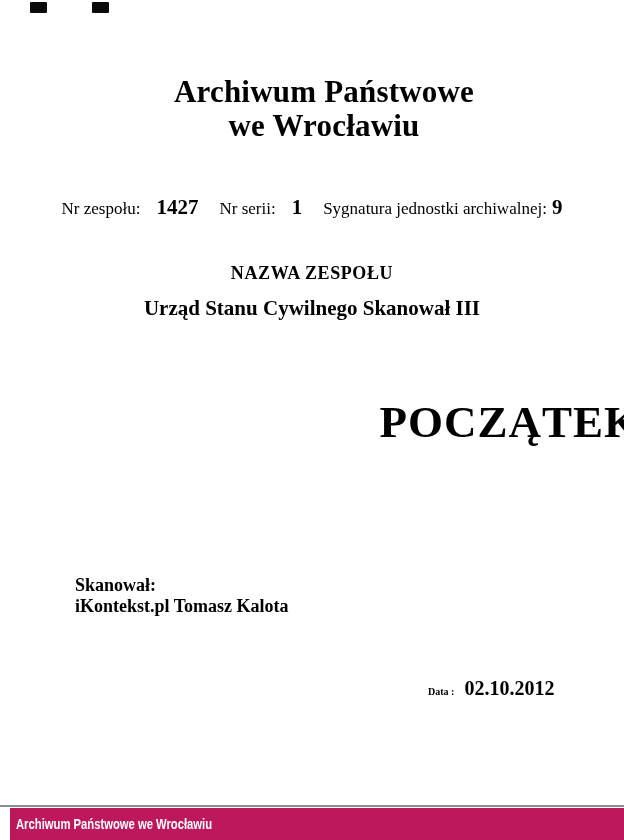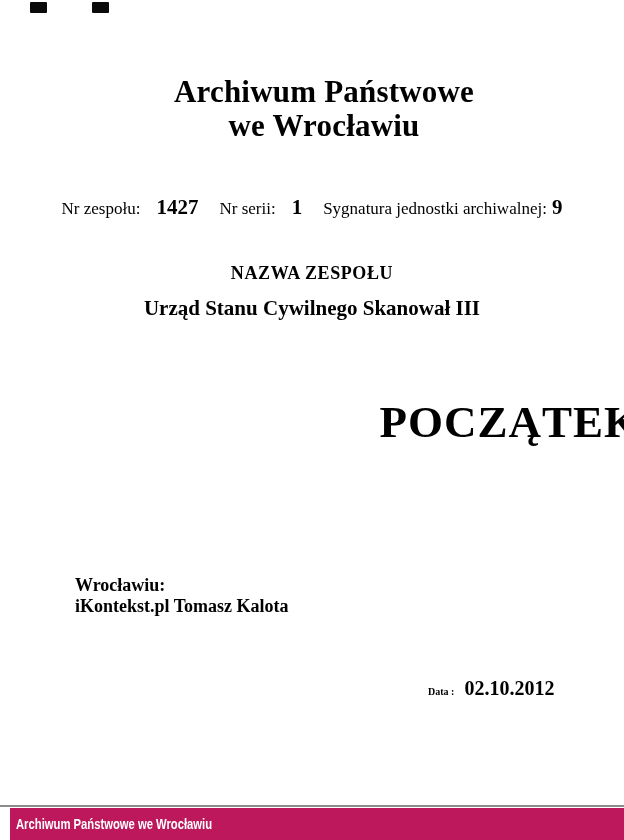--- a/index.html
+++ b/index.html
@@ -163,21 +163,21 @@
   <div class="meta-line">
     <span class="meta-label">Nr zespołu:</span><span class="meta-value gap-after">1427</span><span class="meta-label">Nr serii:</span><span class="meta-value gap-after">1</span><span class="meta-label">Sygnatura jednostki archiwalnej:</span><span class="meta-value">9</span>
   </div>
 
   <h2 class="fonds-heading">NAZWA ZESPOŁU</h2>
   <h2 class="fonds-name">Urząd Stanu Cywilnego Skanował III</h2>
 
   <h2 class="section-title">POCZĄTEK</h2>
 
   <div class="scanner-block">
-    <span class="line">Wrocławiu:</span>
+    <span class="line">Skanował:</span>
     <span class="line">iKontekst.pl Tomasz Kalota</span>
   </div>
 
   <div class="date-line">
     <span class="date-label">Data :</span><span class="date-value">02.10.2012</span>
   </div>
 
   <div class="footer-rule"></div>
   <footer class="footer-bar">
     <span class="footer-title">Archiwum Państwowe we Wrocławiu</span>

